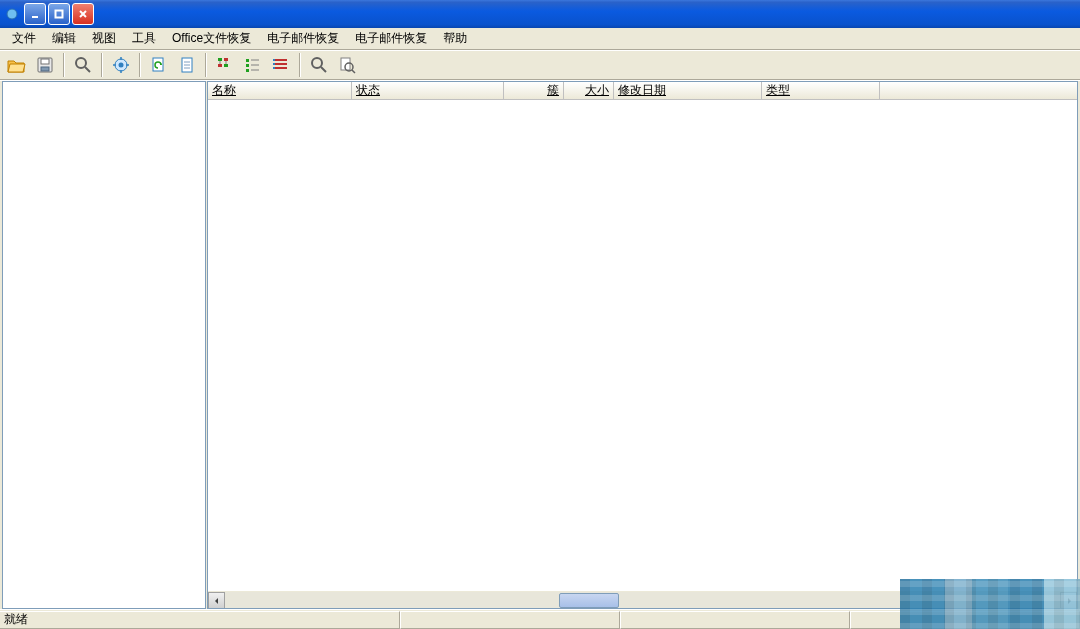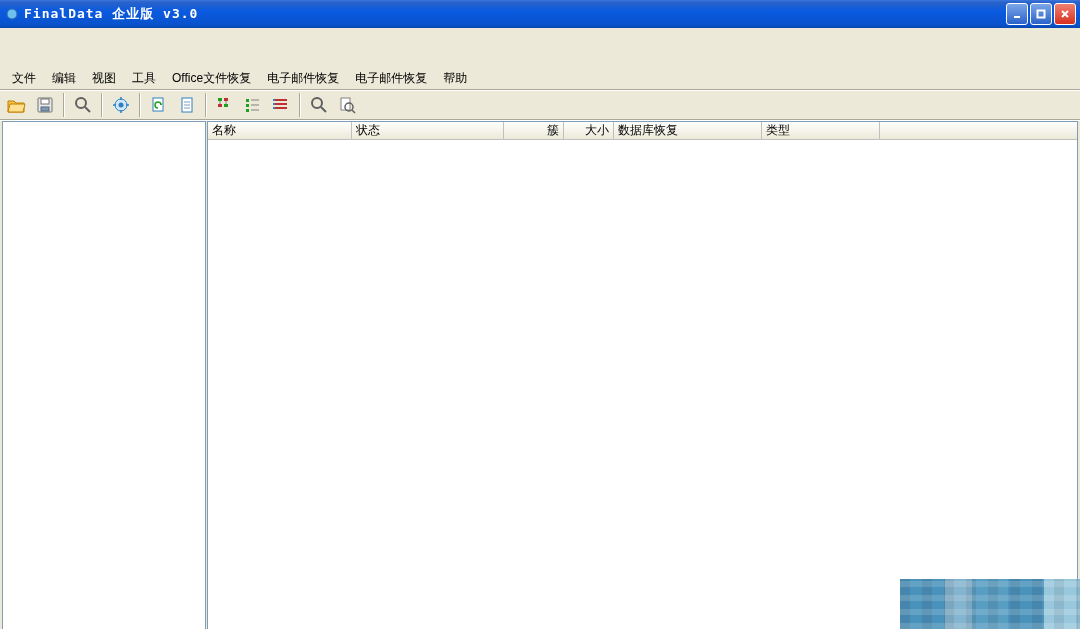--- a/index.html
+++ b/index.html
@@ -49,21 +49,20 @@
     .win-btn svg { stroke: #fff; stroke-width: 2; fill: none; }
 
     
     .menubar {
       height: 22px;
       background: #ece9d8;
       display: flex;
       align-items: center;
       padding: 0 4px;
       border-bottom: 1px solid #aca899;
-      margin-top: 40px;
     }
     .menubar .menu-item {
       padding: 2px 8px;
       cursor: pointer;
     }
 
     
     .toolbar {
       height: 30px;
       background: #ece9d8;
@@ -100,20 +99,21 @@
       margin: 0 1px 0 2px;
     }
     .list-pane {
       flex: 1;
       background: #fff;
       border: 1px solid #7f9db9;
       margin: 0 2px 0 0;
       display: flex;
       flex-direction: column;
       overflow: hidden;
+      text-decoration: underline;
     }
 
     .list-header {
       height: 18px;
       background: linear-gradient(to bottom, #fff, #ece9d8);
       display: flex;
       border-bottom: 1px solid #c0c0c0;
     }
     .col-header {
       border-right: 1px solid #c0c0c0;
@@ -188,21 +188,20 @@
   </style>
 </head>
 <body>
 
 <div class="titlebar">
   <span class="app-icon">
     <svg width="14" height="14" viewBox="0 0 14 14">
         <circle cx="7" cy="7" r="5" fill="#6fbef0" stroke="#2a6fb0"></circle>
       </svg>
   </span>
-  <span class="title">FinalData 企业版 v3.0</span>
   <div class="win-controls">
     <div class="win-btn min">
       <svg width="10" height="10" viewBox="0 0 10 10">
           <line x1="2" y1="8" x2="8" y2="8"></line>
         </svg>
     </div>
     <div class="win-btn max">
       <svg width="10" height="10" viewBox="0 0 10 10">
           <rect x="1.5" y="1.5" width="7" height="7"></rect>
         </svg>
@@ -325,21 +324,21 @@
 </div>
 
 <div class="main">
   <div class="tree-pane"></div>
   <div class="list-pane">
     <div class="list-header">
       <div class="col-header" style="width:144px">名称</div>
       <div class="col-header" style="width:152px">状态</div>
       <div class="col-header col-right" style="width:60px">簇</div>
       <div class="col-header col-right" style="width:50px">大小</div>
-      <div class="col-header" style="width:148px">数据库恢复</div>
+      <div class="col-header" style="width:148px">修改日期</div>
       <div class="col-header" style="width:118px">类型</div>
     </div>
     <div class="list-body"></div>
     <div class="hscroll">
       <div class="arrow">
         <svg width="8" height="8" viewBox="0 0 8 8">
             <path d="M5 1 L2 4 L5 7 Z" fill="#404040"></path>
           </svg>
       </div>
       <div class="track">

